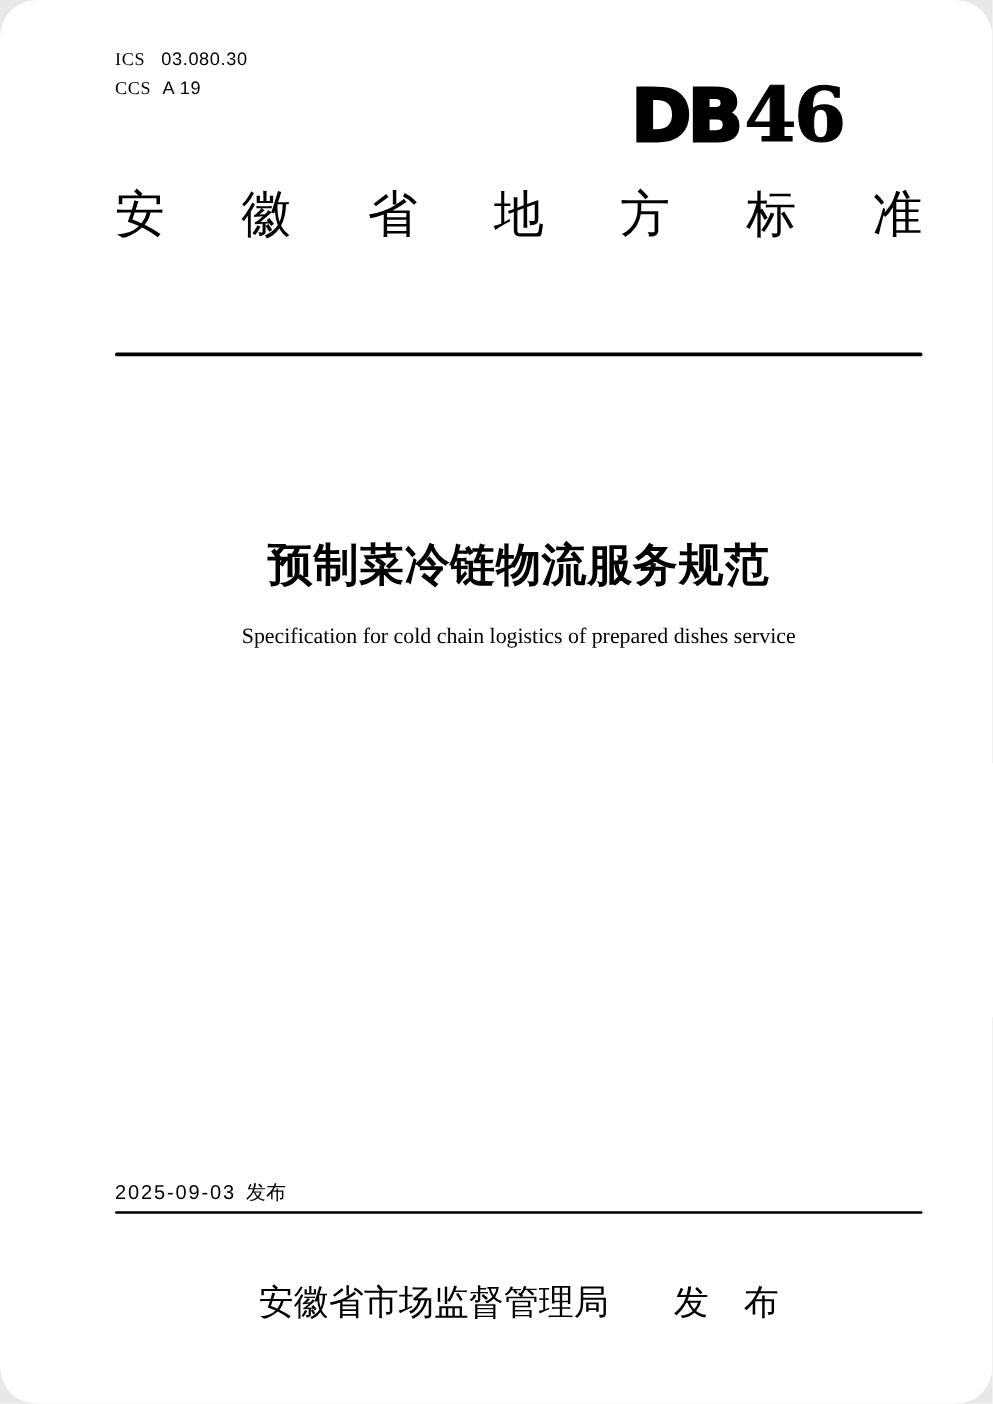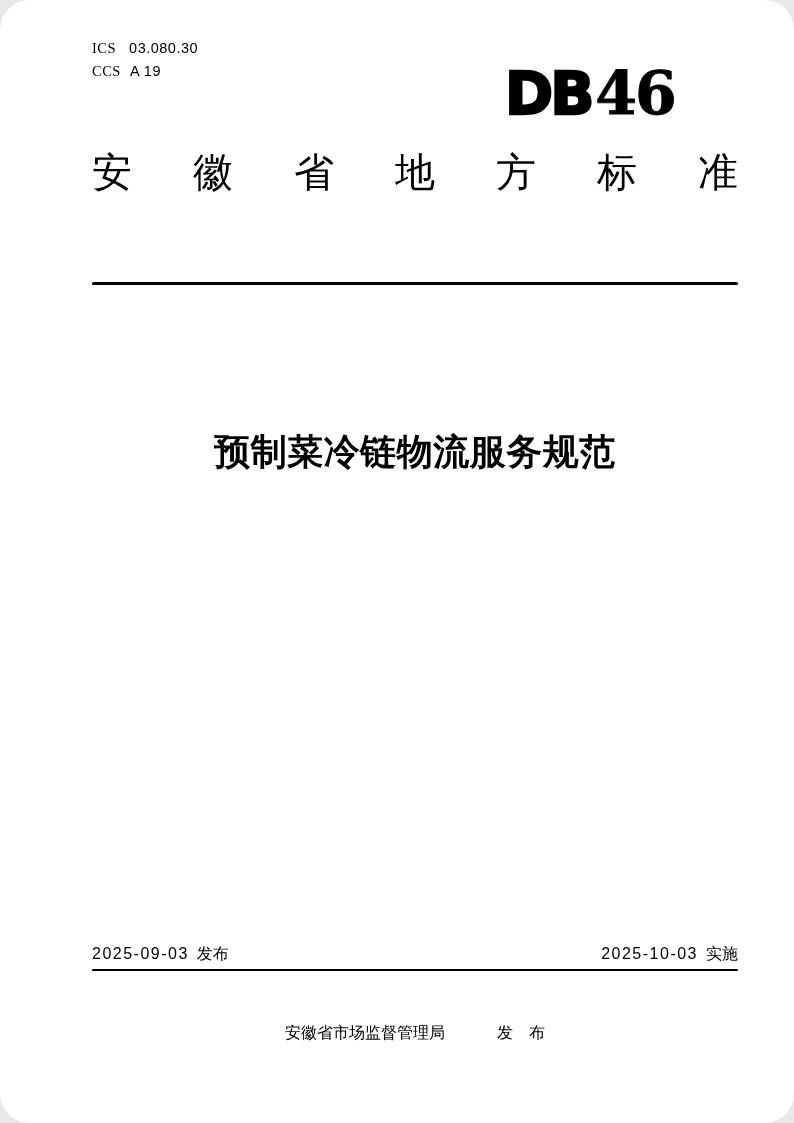--- a/index.html
+++ b/index.html
@@ -122,21 +122,21 @@
 
   
   .publisher {
     position: absolute;
     left: 92px;
     top: 1023px;
     width: 646px;
     display: flex;
     justify-content: center;
     gap: 52px;
-    font-size: 16px;
+    font-size: 28px;
     white-space: nowrap;
   }
 </style>
 </head>
 <body>
 
 <div class="page">
 
   <div class="ics-block">
     <div>
@@ -151,27 +151,25 @@
     <span class="logo-db">DB</span><span class="logo-num">46</span>
   </div>
 
   <div class="std-name">安徽省地方标准</div>
 
 
   <div class="rule rule-top"></div>
 
   <div class="title-cn">预制菜冷链物流服务规范</div>
 
+  <div class="title-en">Specification for cold chain logistics of prepared dishes service</div>
 
   <div class="dates">
     <span>
       <span class="date-num">2025-09-03</span><span class="date-label">发布</span>
-    </span>
-    <span>
-      <span class="date-num">2025-10-03</span><span class="date-label">实施</span>
     </span>
   </div>
 
   <div class="rule rule-bottom"></div>
 
   <div class="publisher">
     <span>安徽省市场监督管理局</span>
     <span>发　布</span>
   </div>
 

